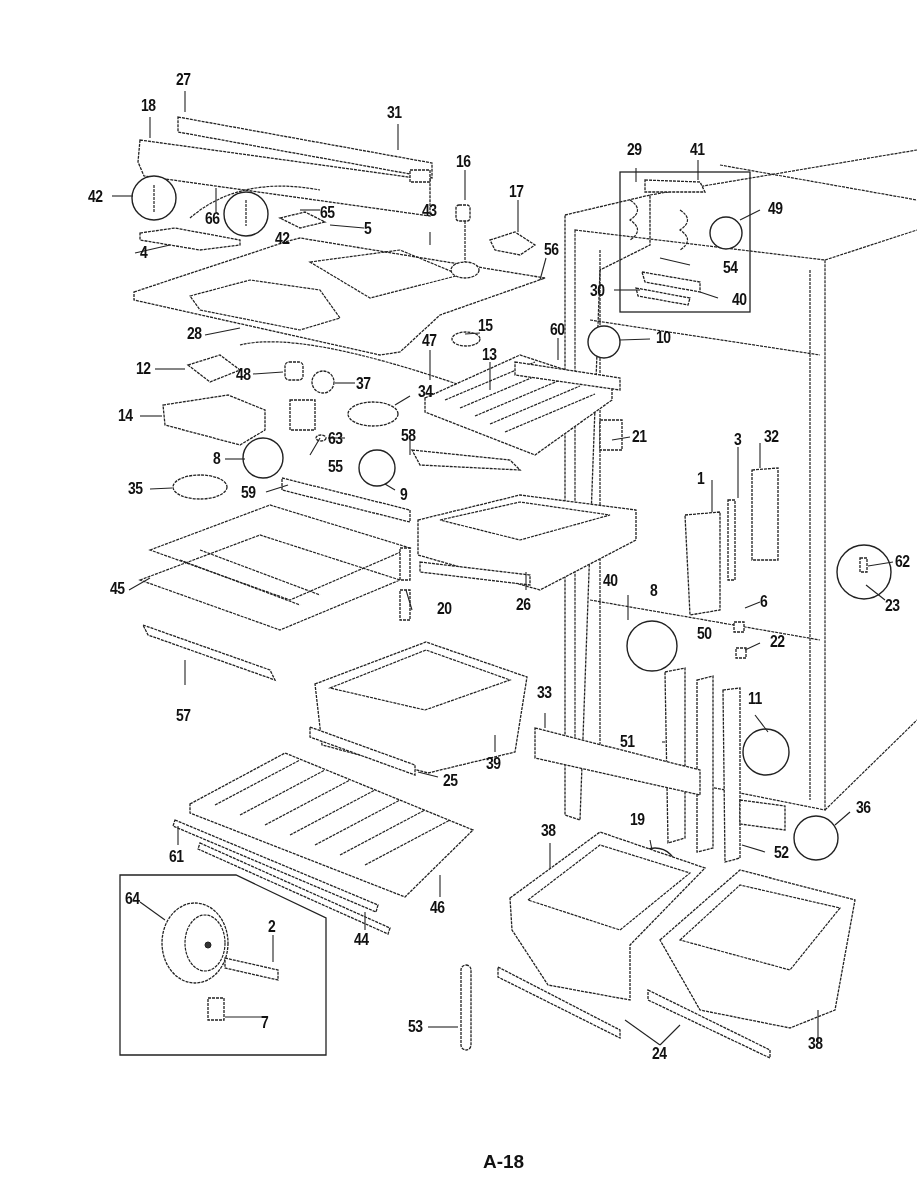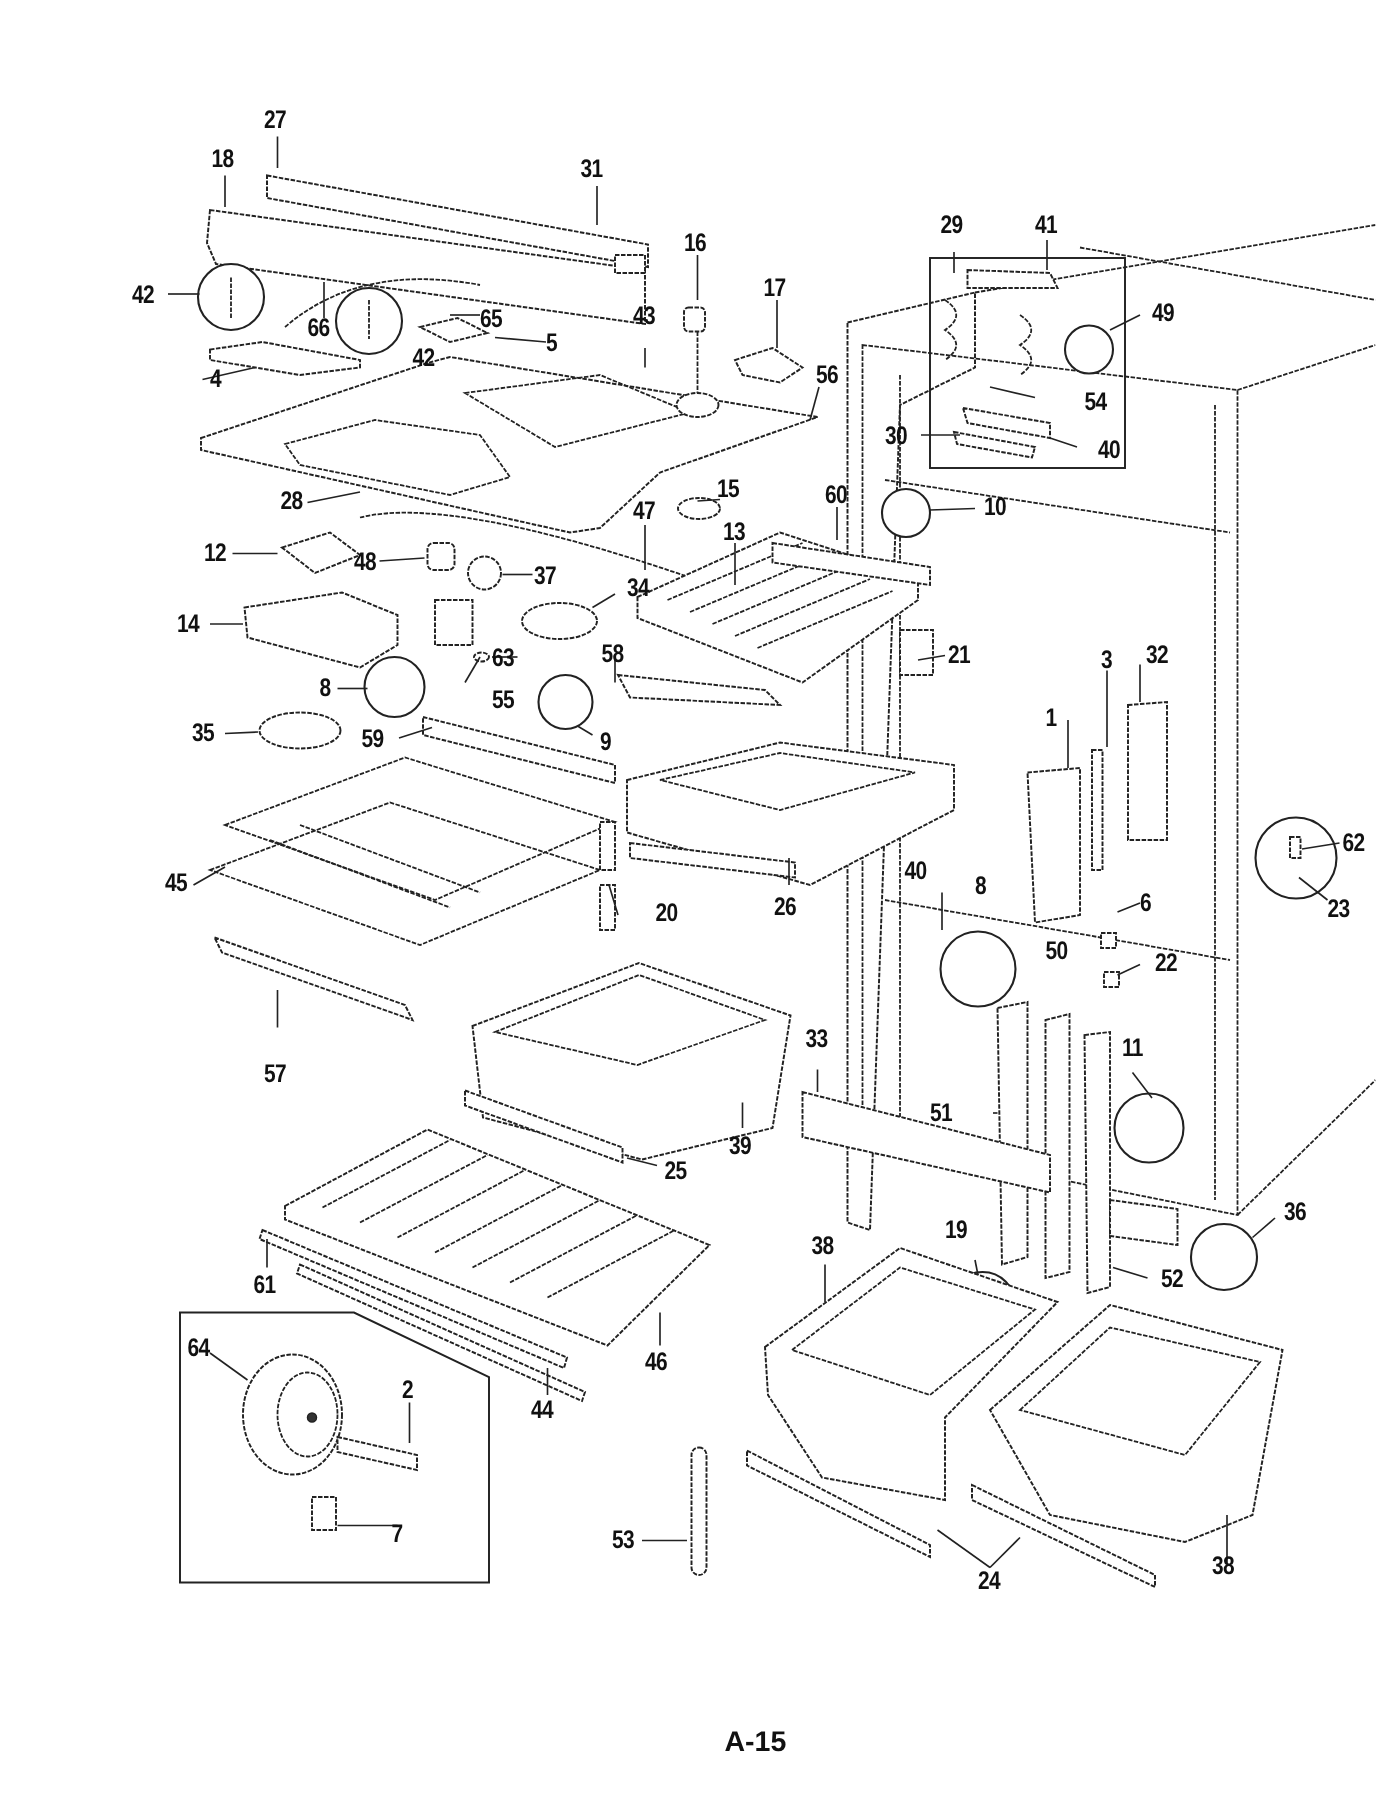--- a/index.html
+++ b/index.html
@@ -313,13 +313,13 @@
 <span class="lbl" style="left:169px;top:848px">61</span>
 <span class="lbl" style="left:430px;top:899px">46</span>
 <span class="lbl" style="left:125px;top:890px">64</span>
 <span class="lbl" style="left:268px;top:918px">2</span>
 <span class="lbl" style="left:354px;top:931px">44</span>
 <span class="lbl" style="left:261px;top:1014px">7</span>
 <span class="lbl" style="left:408px;top:1018px">53</span>
 <span class="lbl" style="left:652px;top:1045px">24</span>
 <span class="lbl" style="left:808px;top:1035px">38</span>
 
-<div class="pagenum">A-15</div>
+<div class="pagenum">A-18</div>
 
 </body></html>

